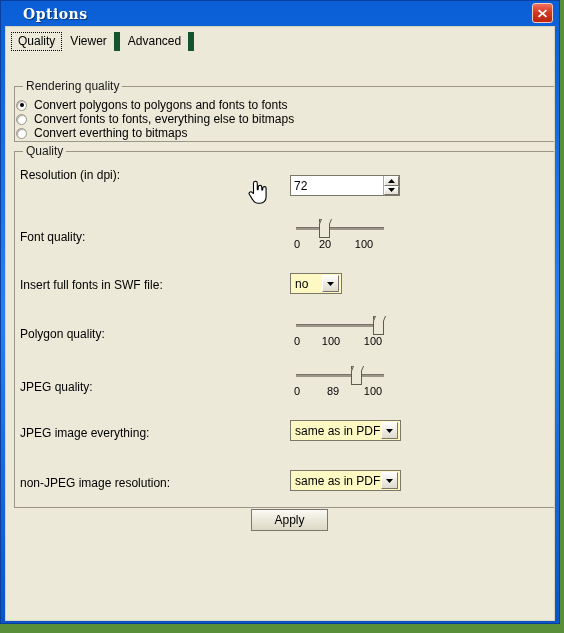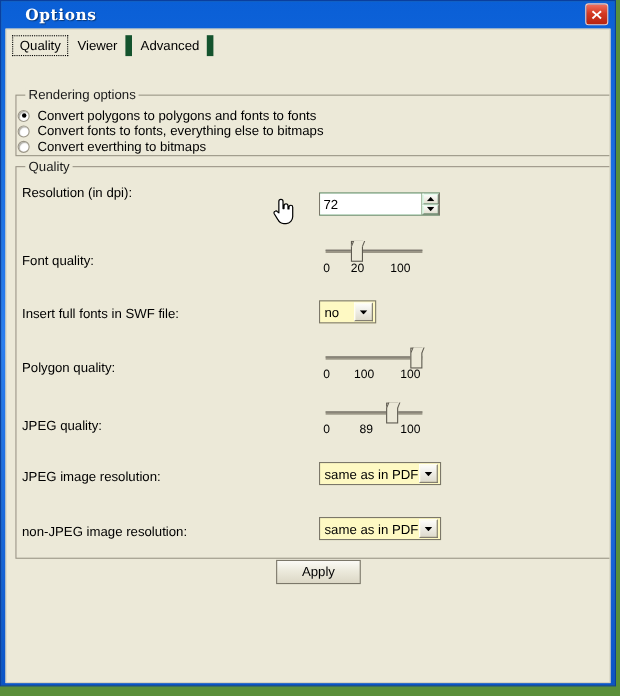--- a/index.html
+++ b/index.html
@@ -169,21 +169,21 @@
   }
 
   
   #resolution-wrap {
     position: absolute;
     left: 284px;
     top: 148px;
     width: 110px;
     height: 21px;
     display: flex;
-    background: #86efac;
+    background: #737373;
     border: 1px solid #7b7769;
     box-sizing: border-box;
   }
   #resolution-input {
     flex: 1 1 auto;
     border: none;
     outline: none;
     font-family: "Liberation Sans", sans-serif;
     font-size: 12px;
     color: #000;
@@ -346,21 +346,21 @@
 
   <div id="client">
 
     <div id="tabstrip">
       <div class="tab selected">Quality</div>
       <div class="tab">Viewer</div>
       <div class="tab">Advanced</div>
     </div>
 
     <div class="groupbox" id="group-rendering">
-      <div class="group-title">Rendering options</div>
+      <div class="group-title">Rendering quality</div>
     </div>
 
     <div class="radio-row" style="top:71px;">
       <span class="radio-mark checked"></span>
       <span class="radio-label">Convert polygons to polygons and fonts to fonts</span>
     </div>
     <div class="radio-row" style="top:85px;">
       <span class="radio-mark"></span>
       <span class="radio-label">Convert fonts to fonts, everything else to bitmaps</span>
     </div>
@@ -426,21 +426,21 @@
     <div class="slider" id="slider-jpeg" style="left:288px; top:337px;">
       <div class="track"></div>
       <div class="thumb" style="left:57px;"></div>
       <div class="ticks">
         <span class="tick" style="left:9px;">0</span>
         <span class="tick" style="left:45px;">89</span>
         <span class="tick" style="left:85px;">100</span>
       </div>
     </div>
 
-    <div class="field-label" style="top:399px;">JPEG image resolution:</div>
+    <div class="field-label" style="top:399px;">JPEG image everything:</div>
     <div class="combo" id="combo-jpeg">
       <span class="combo-text">same as in PDF</span>
       <span class="combo-arrow">
         <svg width="7" height="4" viewBox="0 0 7 4">
             <path d="M0 0 L7 0 L3.5 4 Z" fill="#000"></path>
           </svg>
       </span>
     </div>
 
     <div class="field-label" style="top:449px;">non-JPEG image resolution:</div>

